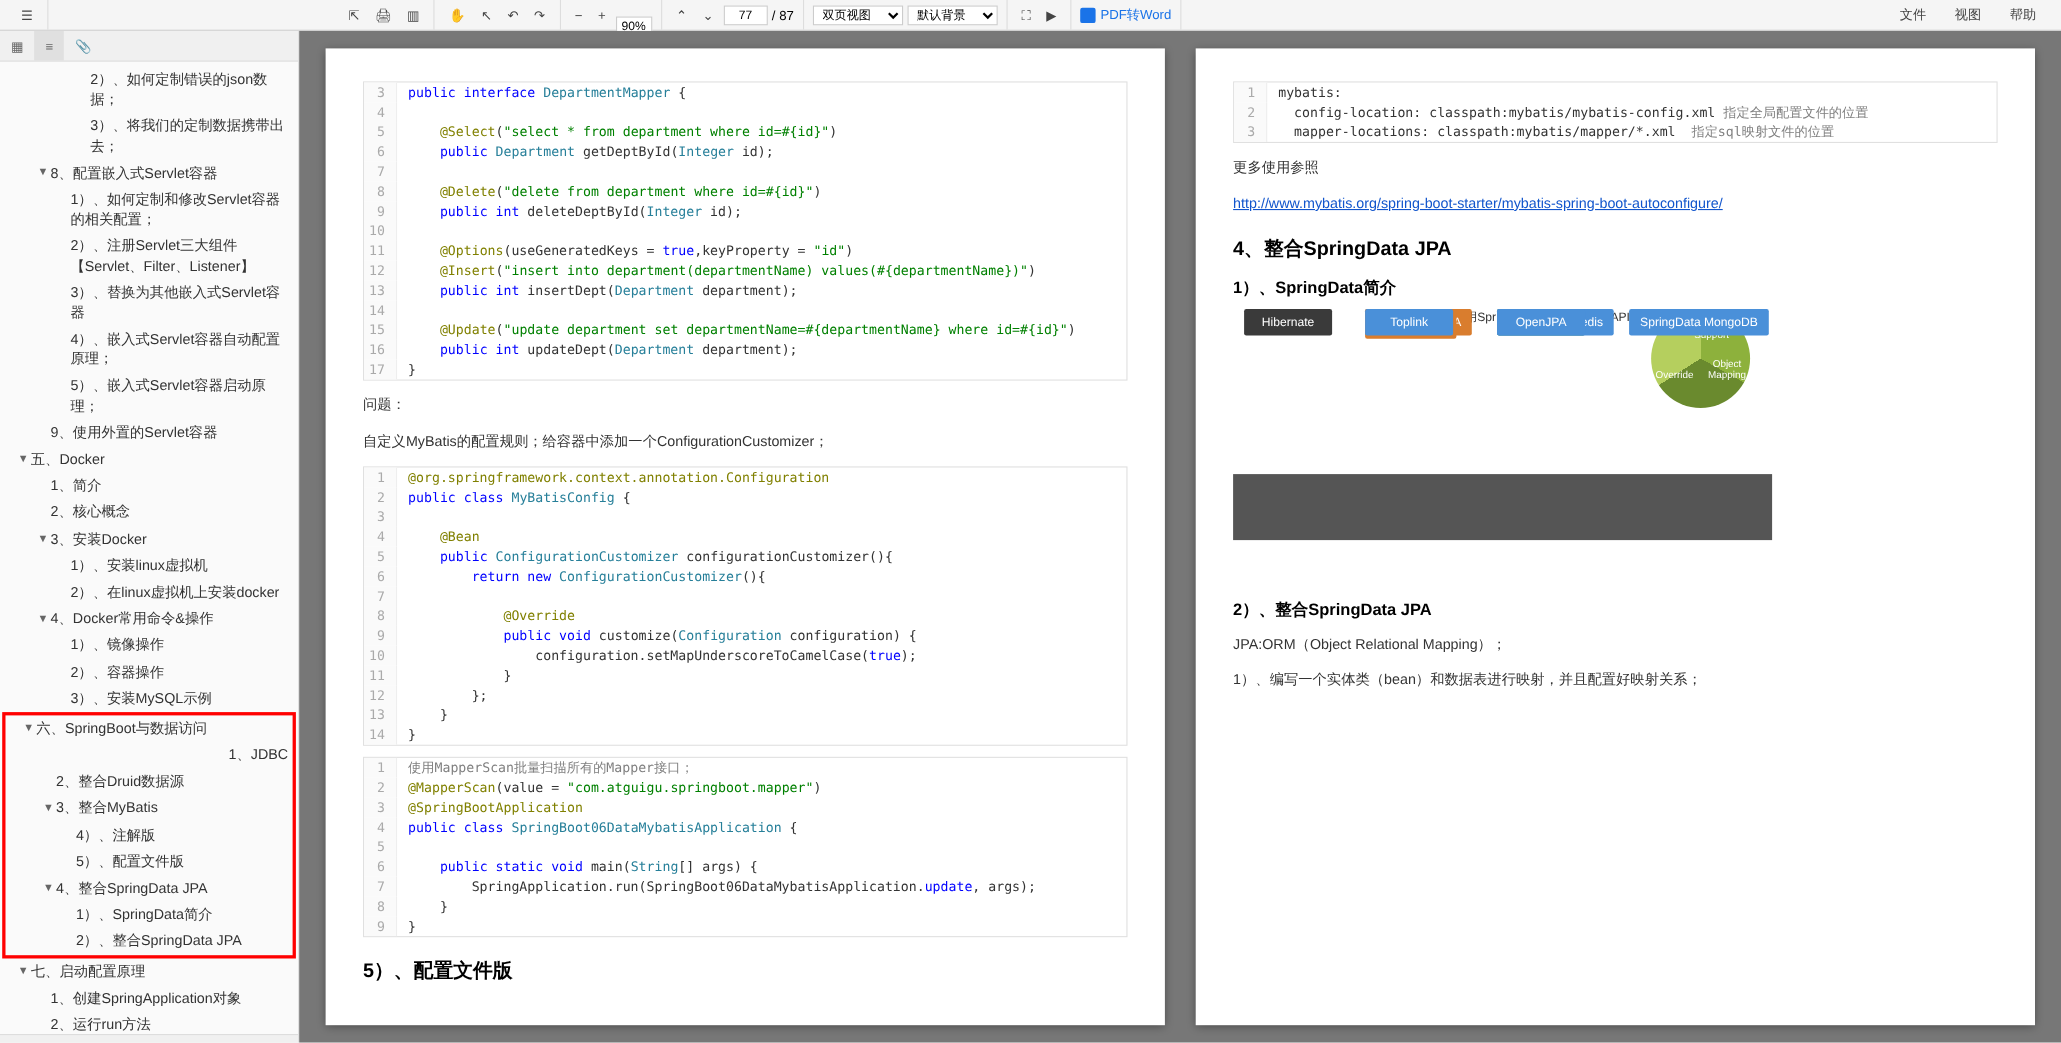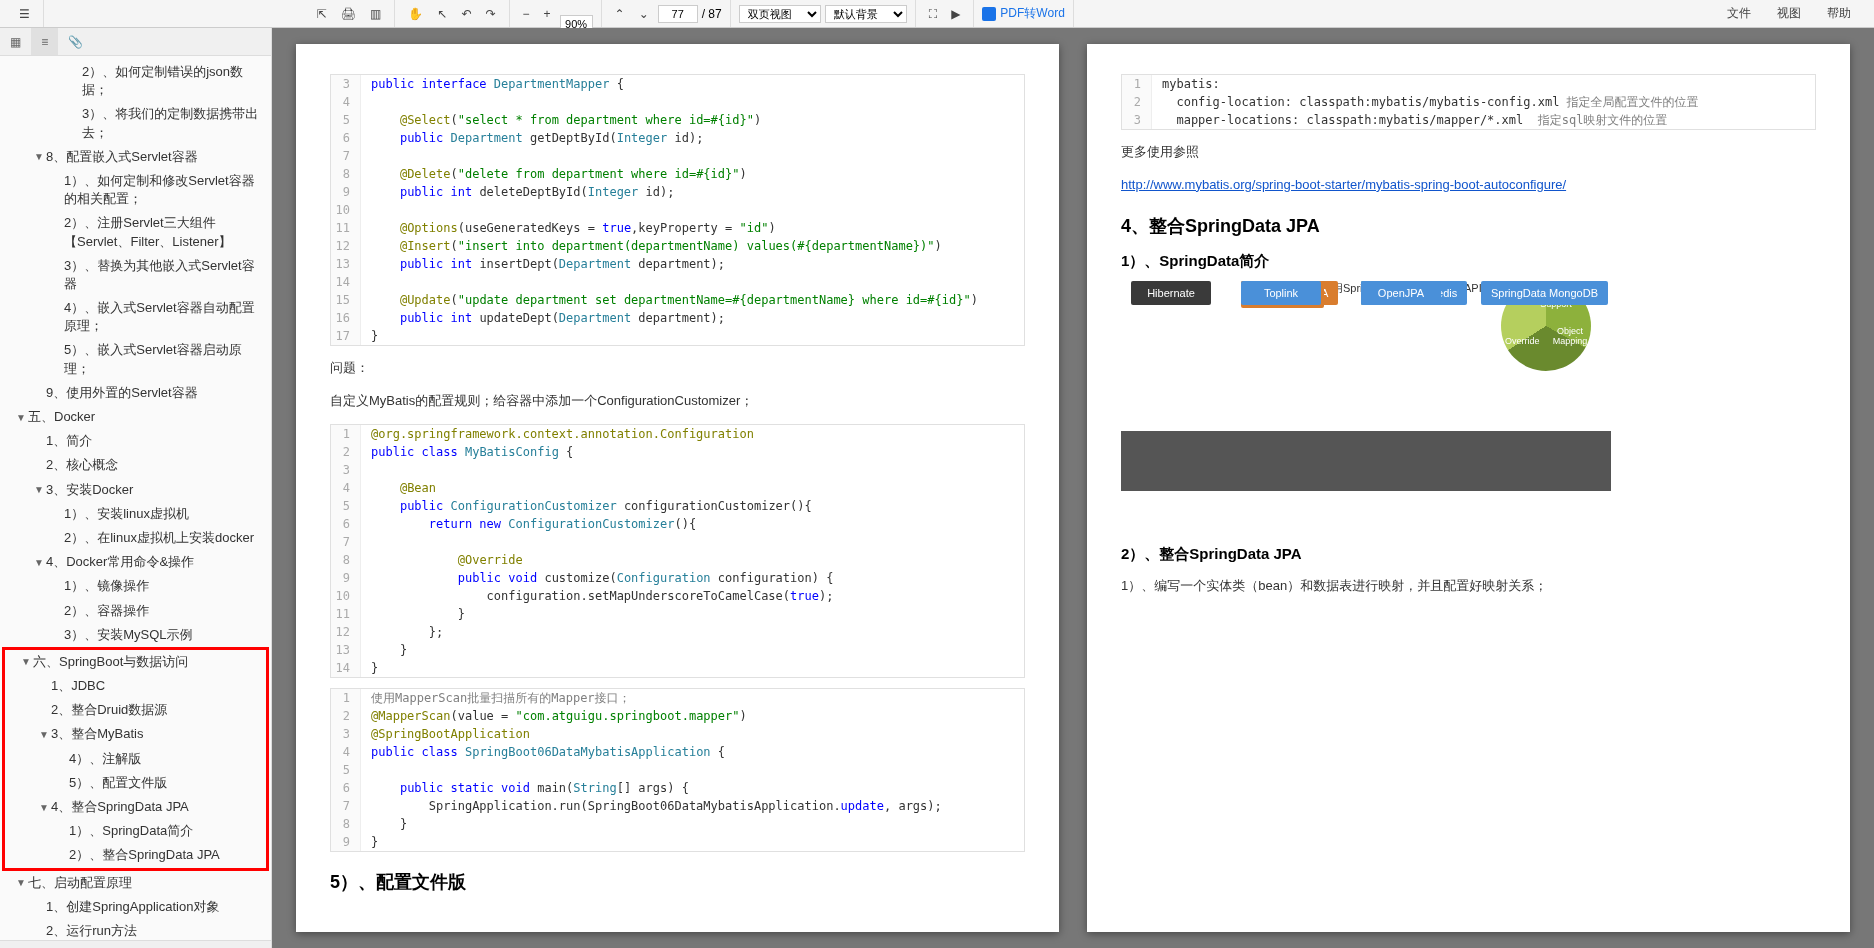--- a/index.html
+++ b/index.html
@@ -192,21 +192,21 @@
           </div>
           <div class="tree-item" style="padding-left: 50px; justify-content: center;">
             <span class="tree-toggle"></span>
             <span class="tree-label">3）、安装MySQL示例</span>
           </div>
           <div class="red-box">
             <div class="tree-item" style="padding-left: 14px;">
               <span class="tree-toggle">▼</span>
               <span class="tree-label">六、SpringBoot与数据访问</span>
             </div>
-            <div class="tree-item" style="padding-left: 32px;">
+            <div class="tree-item" style="padding-left: 32px; text-align: right;">
               <span class="tree-toggle"></span>
               <span class="tree-label">1、JDBC</span>
             </div>
             <div class="tree-item" style="padding-left: 32px;">
               <span class="tree-toggle"></span>
               <span class="tree-label">2、整合Druid数据源</span>
             </div>
             <div class="tree-item" style="padding-left: 32px;">
               <span class="tree-toggle">▼</span>
               <span class="tree-label">3、整合MyBatis</span>
@@ -447,17 +447,18 @@
           <div class="dbox dblue" style="left:240px;top:110">SpringData Redis</div>
           <div class="dbox dblue" style="left:360px;top:110">SpringData MongoDB</div>
           <div class="ddarkbar" style="left:0px;top:150px;width:490px"></div>
           <div class="dbox dorange" style="left:120px;top:158">JPA（规范）</div>
           <div class="dbox dgray" style="left:10px;top:210">Hibernate</div>
           <div class="dbox dblue" style="left:120px;top:210">Toplink</div>
           <div class="dbox dblue" style="left:240px;top:210">OpenJPA</div>
         </div>
 
         <div class="h4">2）、整合SpringData JPA</div>
+        <div class="para">JPA:ORM（Object Relational Mapping）；</div>
         <div class="para">1）、编写一个实体类（bean）和数据表进行映射，并且配置好映射关系；</div>
       </div>
     </div>
   </div>
 </div>
 
 </body></html>

